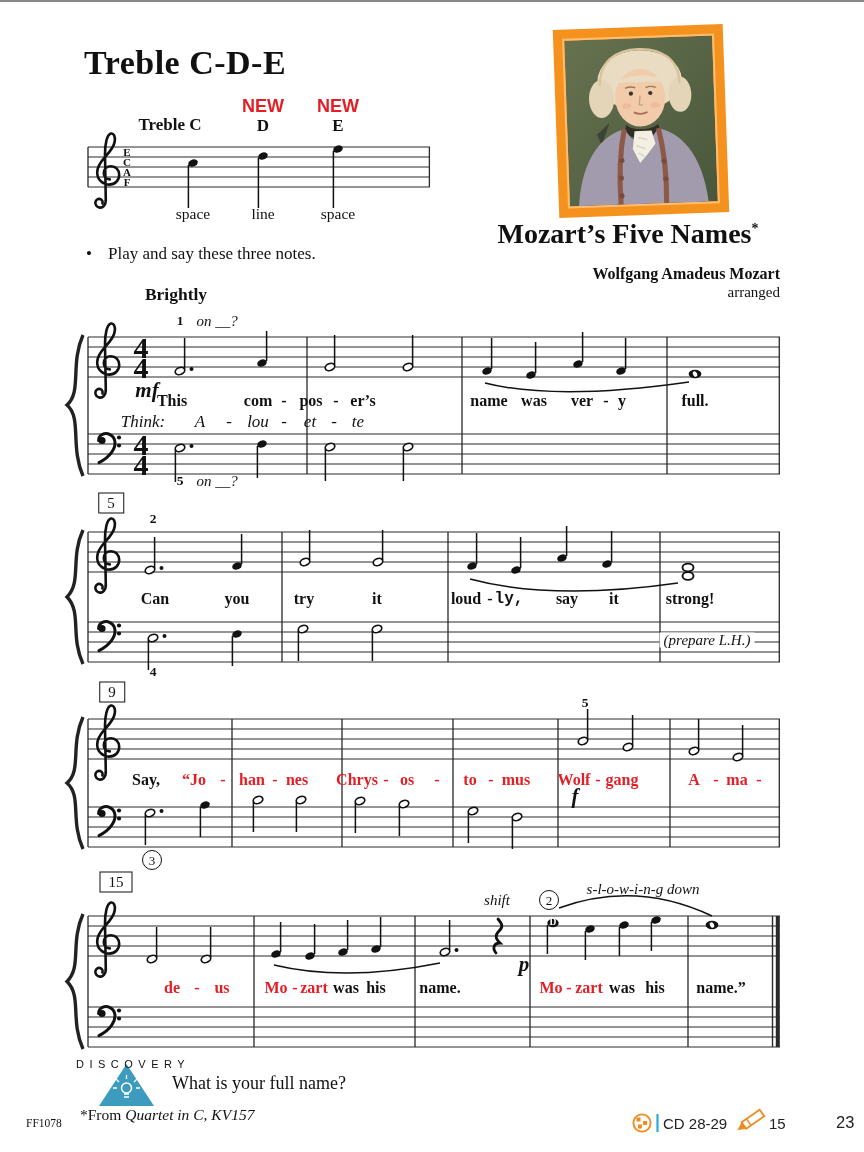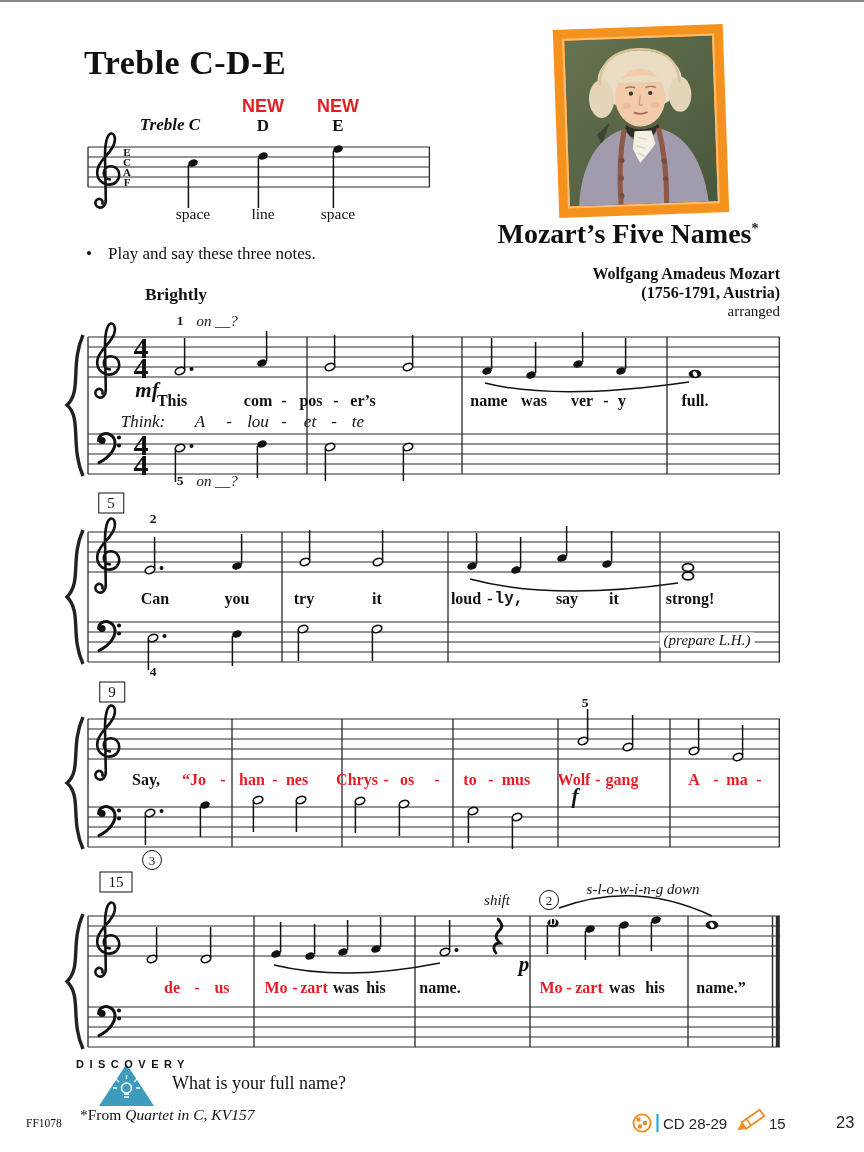--- a/index.html
+++ b/index.html
@@ -35,21 +35,21 @@
   #composer-block{left:540px;top:262px;width:240px;text-align:right;line-height:19px;}
   .comp-b{font-weight:bold;font-size:16px;}
   .comp-r{font-size:15px;}
   #frame{position:absolute;left:556px;top:25px;width:170px;height:188px;z-index:2;
          transform:rotate(-2deg);background:var(--orange);padding:9px;box-sizing:border-box;}
   #frame-inner{width:100%;height:100%;border:2px solid #fcbd72;box-sizing:border-box;overflow:hidden;}
   #ff-code{left:26px;top:1115px;font-size:11.5px;}
   #footnote{left:80px;top:1104px;font-size:15.5px;}
   #footnote .it{font-style:italic;}
   #discovery-word{left:76px;top:1056px;font-family:"Liberation Sans",sans-serif;font-size:11px;
-                  font-weight:bold;letter-spacing:5.5px;}
+                  font-weight:normal;letter-spacing:5.5px;}
   #question{left:172px;top:1071px;font-size:18px;}
   .ftr-sans{font-family:"Liberation Sans",sans-serif;color:#222;}
   #cd-label{left:663px;top:1113px;font-size:15px;}
   #pencil-num{left:769px;top:1113px;font-size:15px;}
   #page-num{left:836px;top:1111px;font-size:16.5px;}
 </style>
 </head>
 <body>
 
 <div class="page">
@@ -251,26 +251,25 @@
       </svg>
     </div>
   </div>
 
   <div class="hdr" id="song-title">
     <span>Mozart’s Five Names</span><sup>*</sup>
   </div>
 
   <div class="hdr" id="composer-block">
     <div class="comp-b">Wolfgang Amadeus Mozart</div>
-    <div class="comp-b">(1756-1791, Austria)</div>
     <div class="comp-r">arranged</div>
   </div>
 
   <div id="labels">
-      <span class="tok lbl" style="left: 170px; top: 122px; font-style: italic;">Treble C</span>
+      <span class="tok lbl" style="left: 170px; top: 122px;">Treble C</span>
       <span class="tok new" style="left: 263px; top: 104px;">NEW</span>
       <span class="tok lbl" style="left: 263px; top: 123px;">D</span>
       <span class="tok new" style="left: 338px; top: 104px;">NEW</span>
       <span class="tok lbl" style="left: 338px; top: 123px;">E</span>
       <span class="tok sletter" style="left: 127px; top: 150px;">E</span>
       <span class="tok sletter" style="left: 127px; top: 160px;">C</span>
       <span class="tok sletter" style="left: 127px; top: 170px;">A</span>
       <span class="tok sletter" style="left: 127px; top: 180px;">F</span>
       <span class="tok poslbl" style="left: 193px; top: 212px;">space</span>
       <span class="tok poslbl" style="left: 263px; top: 212px;">line</span>

